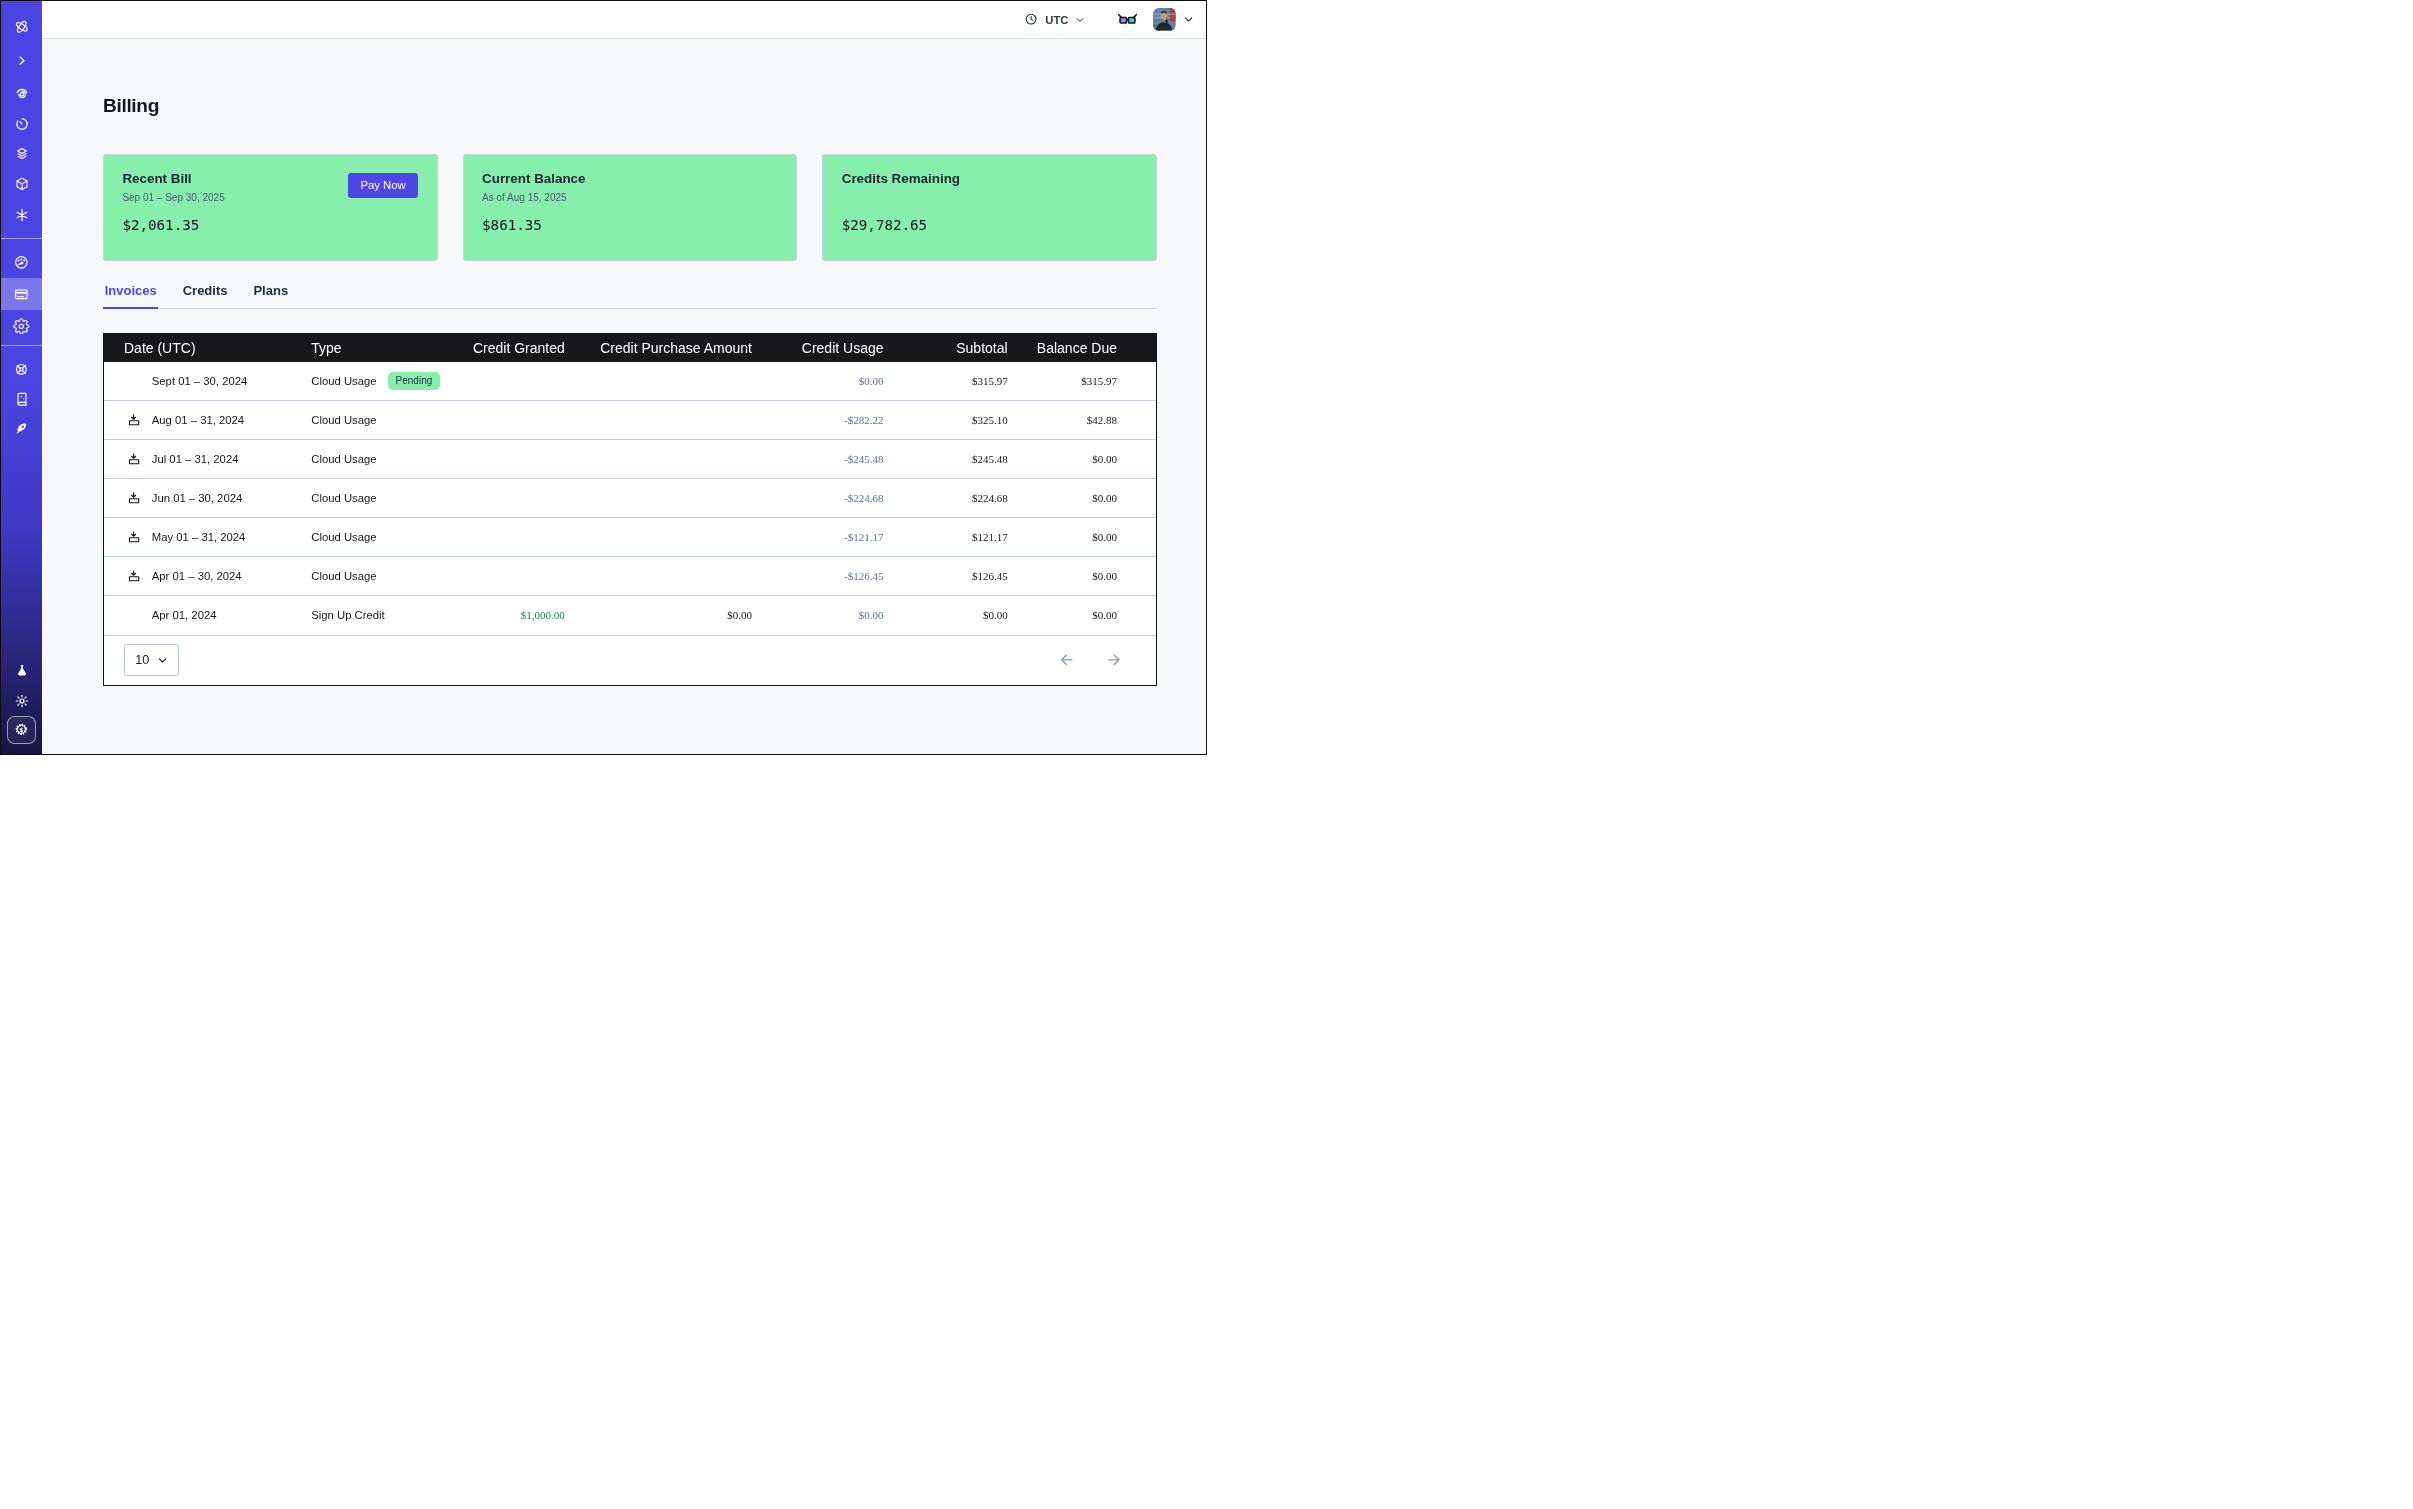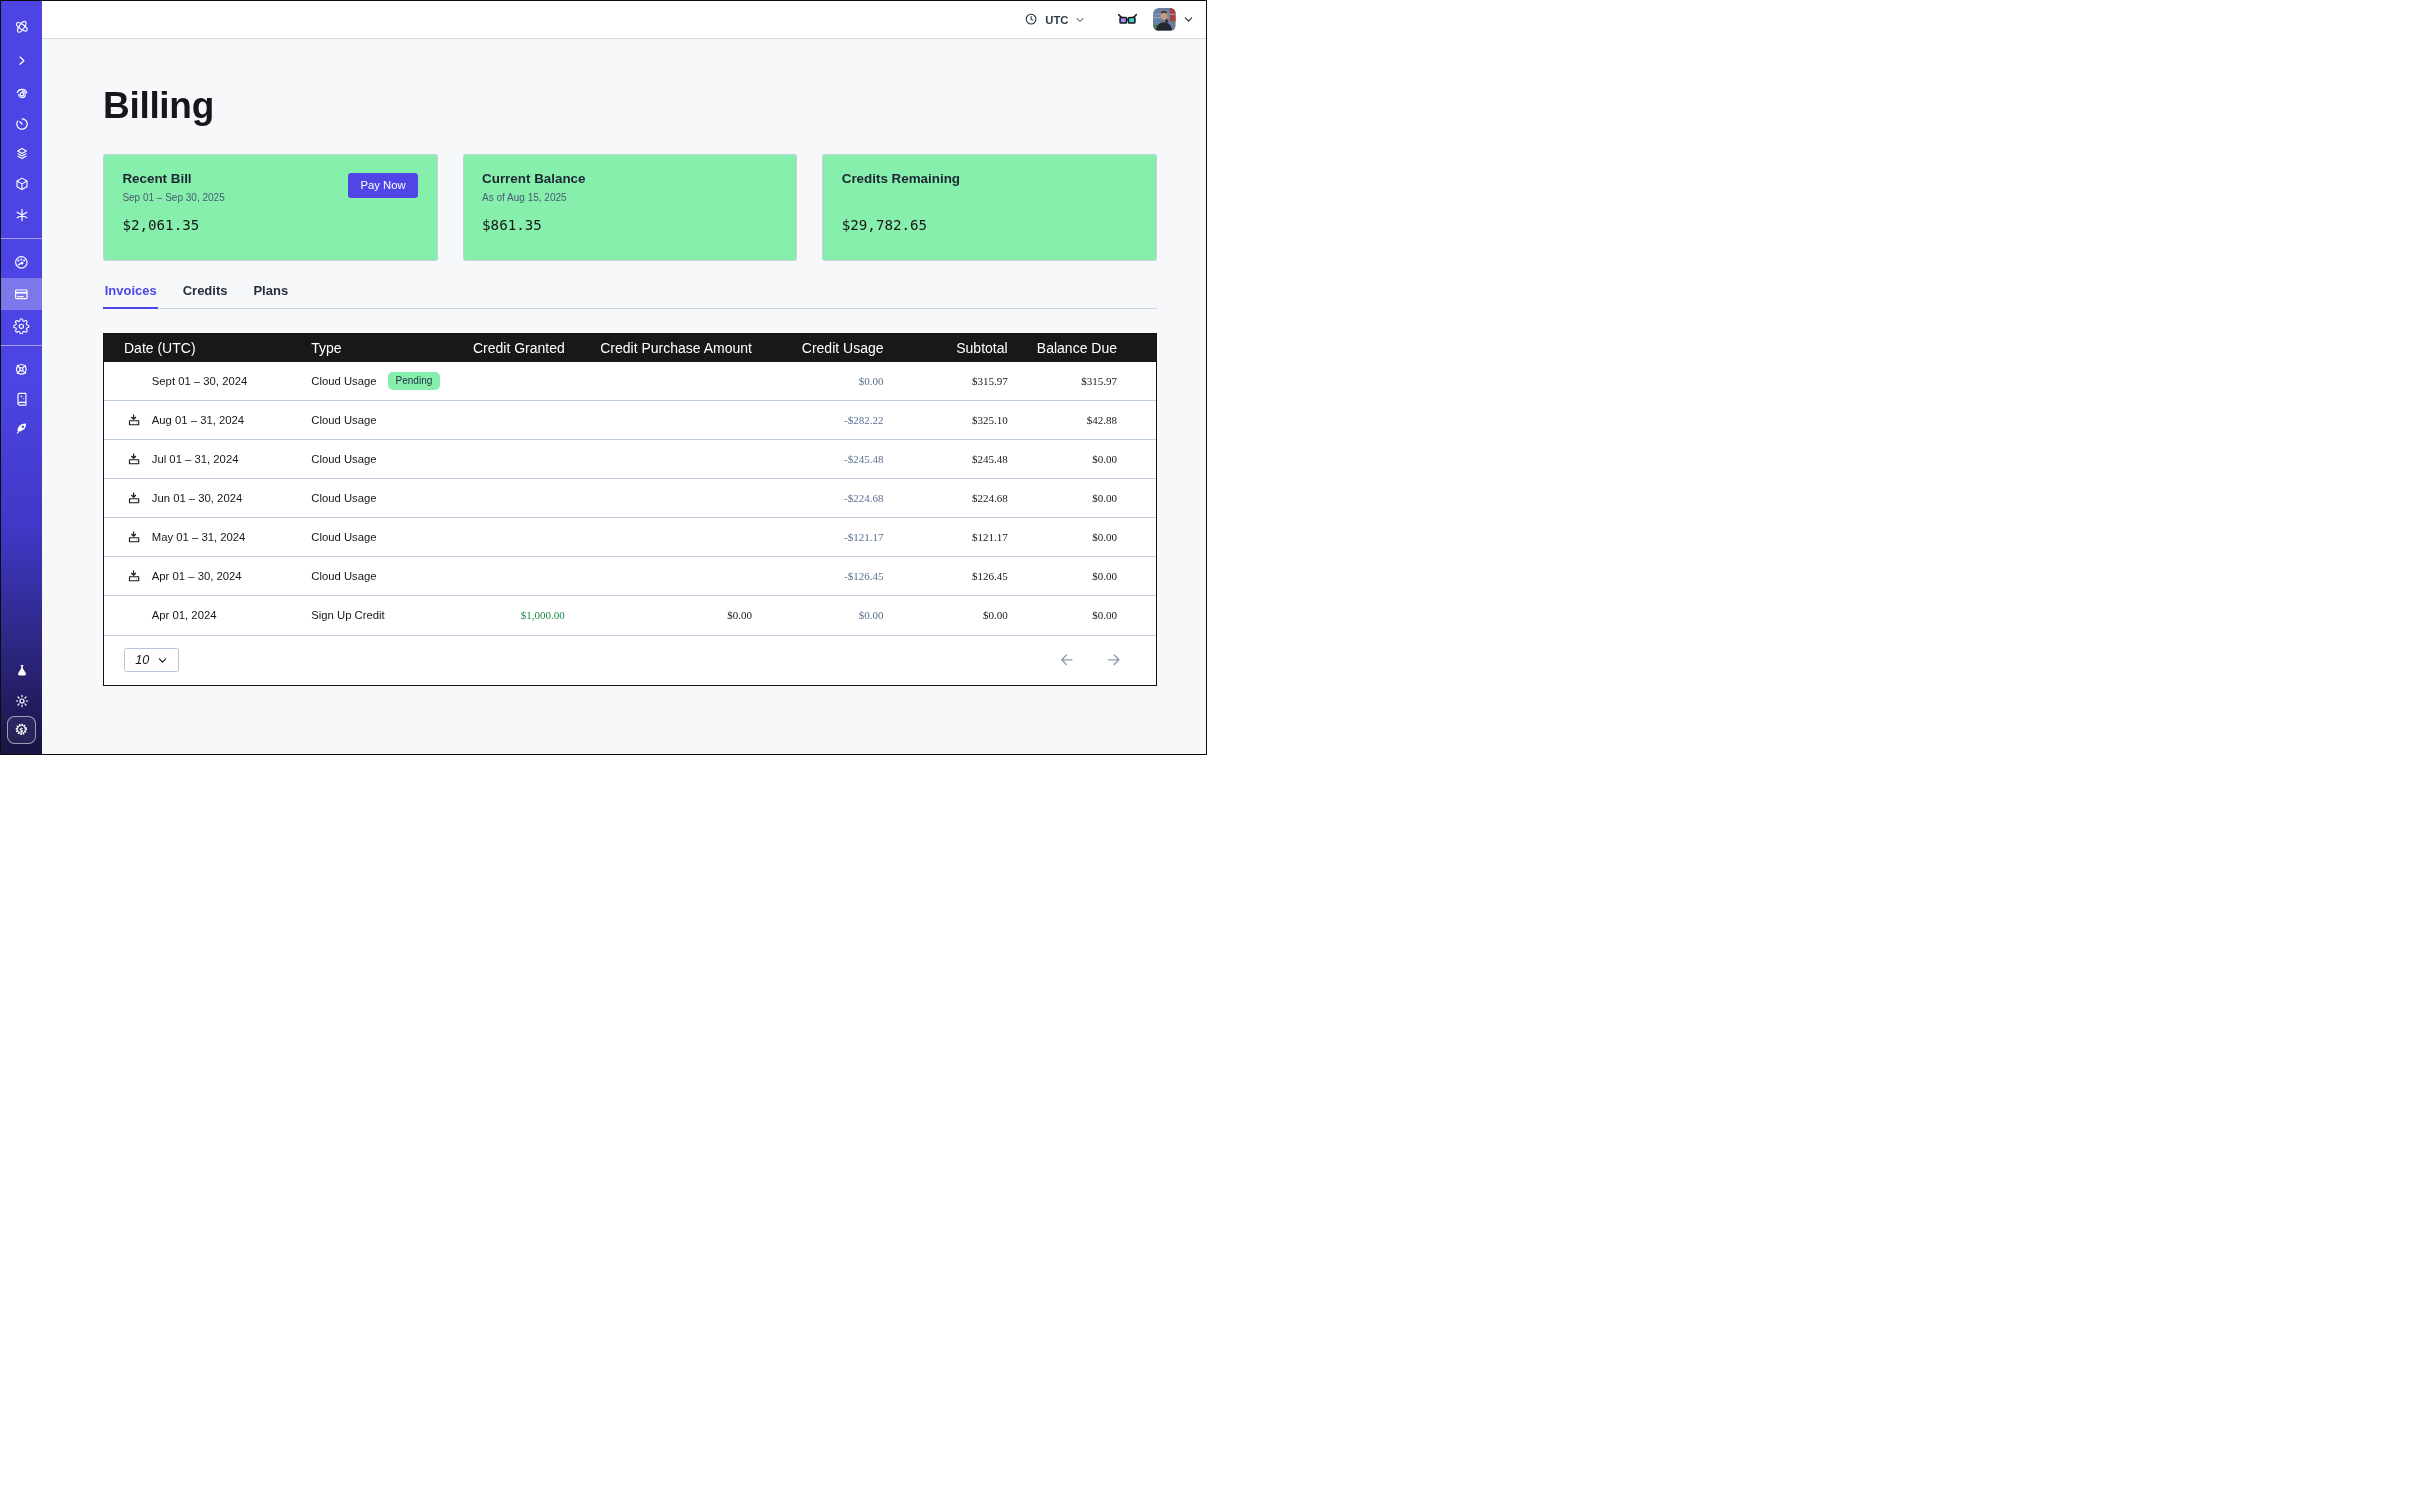--- a/index.html
+++ b/index.html
@@ -40,21 +40,21 @@
     height:38px; flex-shrink:0; background:#fff; border-bottom:0.8px solid #d8dde4;
     display:flex; align-items:center; justify-content:flex-end; padding:0 11.7px;
   }
   .tz-btn { display:flex; align-items:center; gap:6.7px; color:#2f3a4a; font-size:11.3px; font-weight:600; cursor:pointer; }
   .glasses { margin-left:32px; display:flex; align-items:center; cursor:pointer; }
   .avatar { margin-left:15px; width:22.6px; height:22.6px; cursor:pointer; }
   .avatar svg { border-radius:5.9px; display:block; }
   .user-caret { margin-left:7.5px; display:flex; align-items:center; cursor:pointer; }
 
   .content { flex:1; background:#f7f8fa; padding:50px 49px 0 61px; overflow:hidden; }
-  h1.page-title { margin:0 0 32px; font-size:37px; line-height:33px; font-weight:700; color:#16171b; letter-spacing:-0.3px; }
+  h1.page-title { margin:0 0 32px; font-size:19px; line-height:33px; font-weight:700; color:#16171b; letter-spacing:-0.3px; }
 
   
   .cards { display:flex; gap:25px; }
   .card {
     flex:1; height:107px; background:#86efac; border:0.8px solid #c5d1e0; border-radius:2.5px;
     padding:16px 18.4px; position:relative;
   }
   .card-title { font-size:13.4px; font-weight:700; color:#1c2534; }
   .card-sub { font-size:10px; color:#4a5a73; margin-top:5.9px; height:12.6px; }
   .card-amount { font-family:"DejaVu Sans Mono", monospace; font-size:14.2px; font-weight:500; color:#16171b; margin-top:12.6px; }
@@ -91,23 +91,23 @@
   .dl-btn { width:14.2px; height:14.2px; flex-shrink:0; color:#17181c; cursor:pointer; }
   .dl-btn.hide { visibility:hidden; }
   .badge {
     display:inline-block; margin-left:8.4px; background:#86efac; color:#27314b;
     font-size:10px; font-weight:500; padding:3.3px 7.5px; border-radius:5px; vertical-align:0.8px;
   }
 
   
   .pager { display:flex; align-items:center; justify-content:space-between; border-top:1.7px solid #bfcddd; height:50px; padding:0 33px 0 20px; }
   .page-size {
-    width:55px; height:24px; border:1.7px solid #b6c4d6; border-radius:2.5px; background:#fff;
+    width:55px; height:32px; border:1.7px solid #b6c4d6; border-radius:2.5px; background:#fff;
     display:flex; align-items:center; justify-content:center; gap:7.5px;
-    font-size:12.6px; color:#16171b; cursor:pointer;font-style:italic;
+    font-size:12.6px; color:#16171b; cursor:pointer;
   }
   .pager-arrows { display:flex; gap:30px; }
   .pg-arrow { color:#8e99a9; cursor:pointer; display:flex; align-items:center; }
 </style>
 </head>
 <body>
 
 <nav class="sidebar">
   <div class="side-item mt13">
     <svg width="17.6" height="17.6" viewBox="0 0 24 24" fill="none" stroke="currentColor" stroke-width="1.6">

